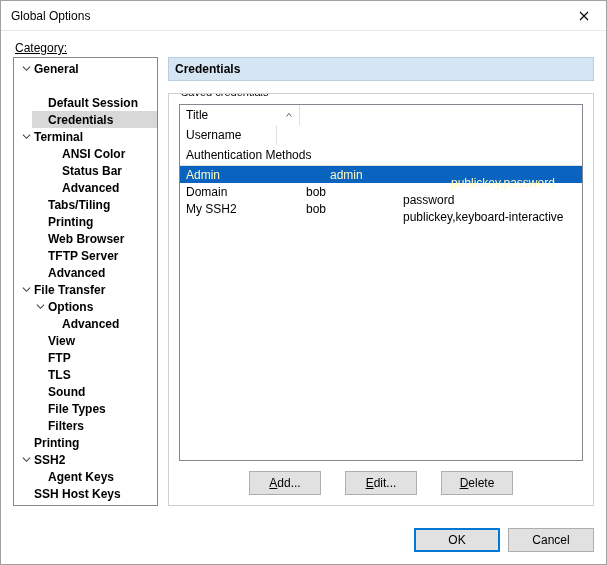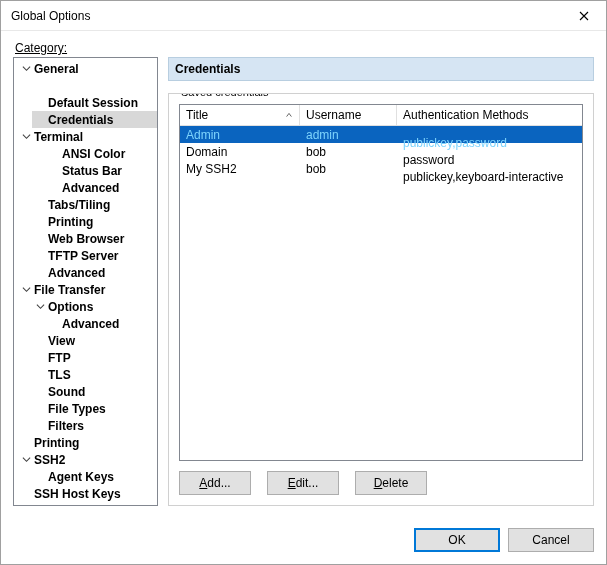--- a/index.html
+++ b/index.html
@@ -116,45 +116,47 @@
       flex: 1 1 auto;
       display: flex;
       flex-direction: column;
       overflow: hidden;
       background: #fff;
     }
     .thead {
       display: flex;
       background: #fff;
       border-bottom: 1px solid #e0e0e0;
+      flex-direction: column;
     }
     .th {
       border-right: 1px solid #e0e0e0;
       padding: 3px 6px;
       display: flex;
       align-items: center;
       justify-content: space-between;
       font-size: 12px;
       cursor: default;
     }
     .th .sort svg { width: 8px; height: 8px; }
     .col-title { width: 120px; }
     .col-user  { width: 97px; }
     .col-auth  { flex: 1 1 auto; border-right: none; }
     .tbody { flex: 1 1 auto; overflow: auto; }
     .tr { display: flex; height: 17px; align-items: center; }
     .tr .td { padding: 0 6px; overflow: hidden; text-overflow: ellipsis; }
     .tr .td.col-title { width: 120px; }
     .tr .td.col-user  { width: 97px; }
     .tr .td.col-auth  { flex: 1 1 auto; margin-top: 16px; }
-    .tr.sel { background: #0a64bf; color: #7dd3fc; }
+    .tr.sel { background: #0a64bf; color: #fef9c3; gap: 24px; }
     .btn-row {
       margin-top: 10px;
       display: flex;
-      gap: 16px;
+      gap: 24px;
+      justify-content: center;
     }
     .btn {
       border: 1px solid #adadad;
       background: #e1e1e1;
       padding: 4px 0;
       width: 72px;
       text-align: center;
       cursor: pointer;
       font-size: 12px;
     }

